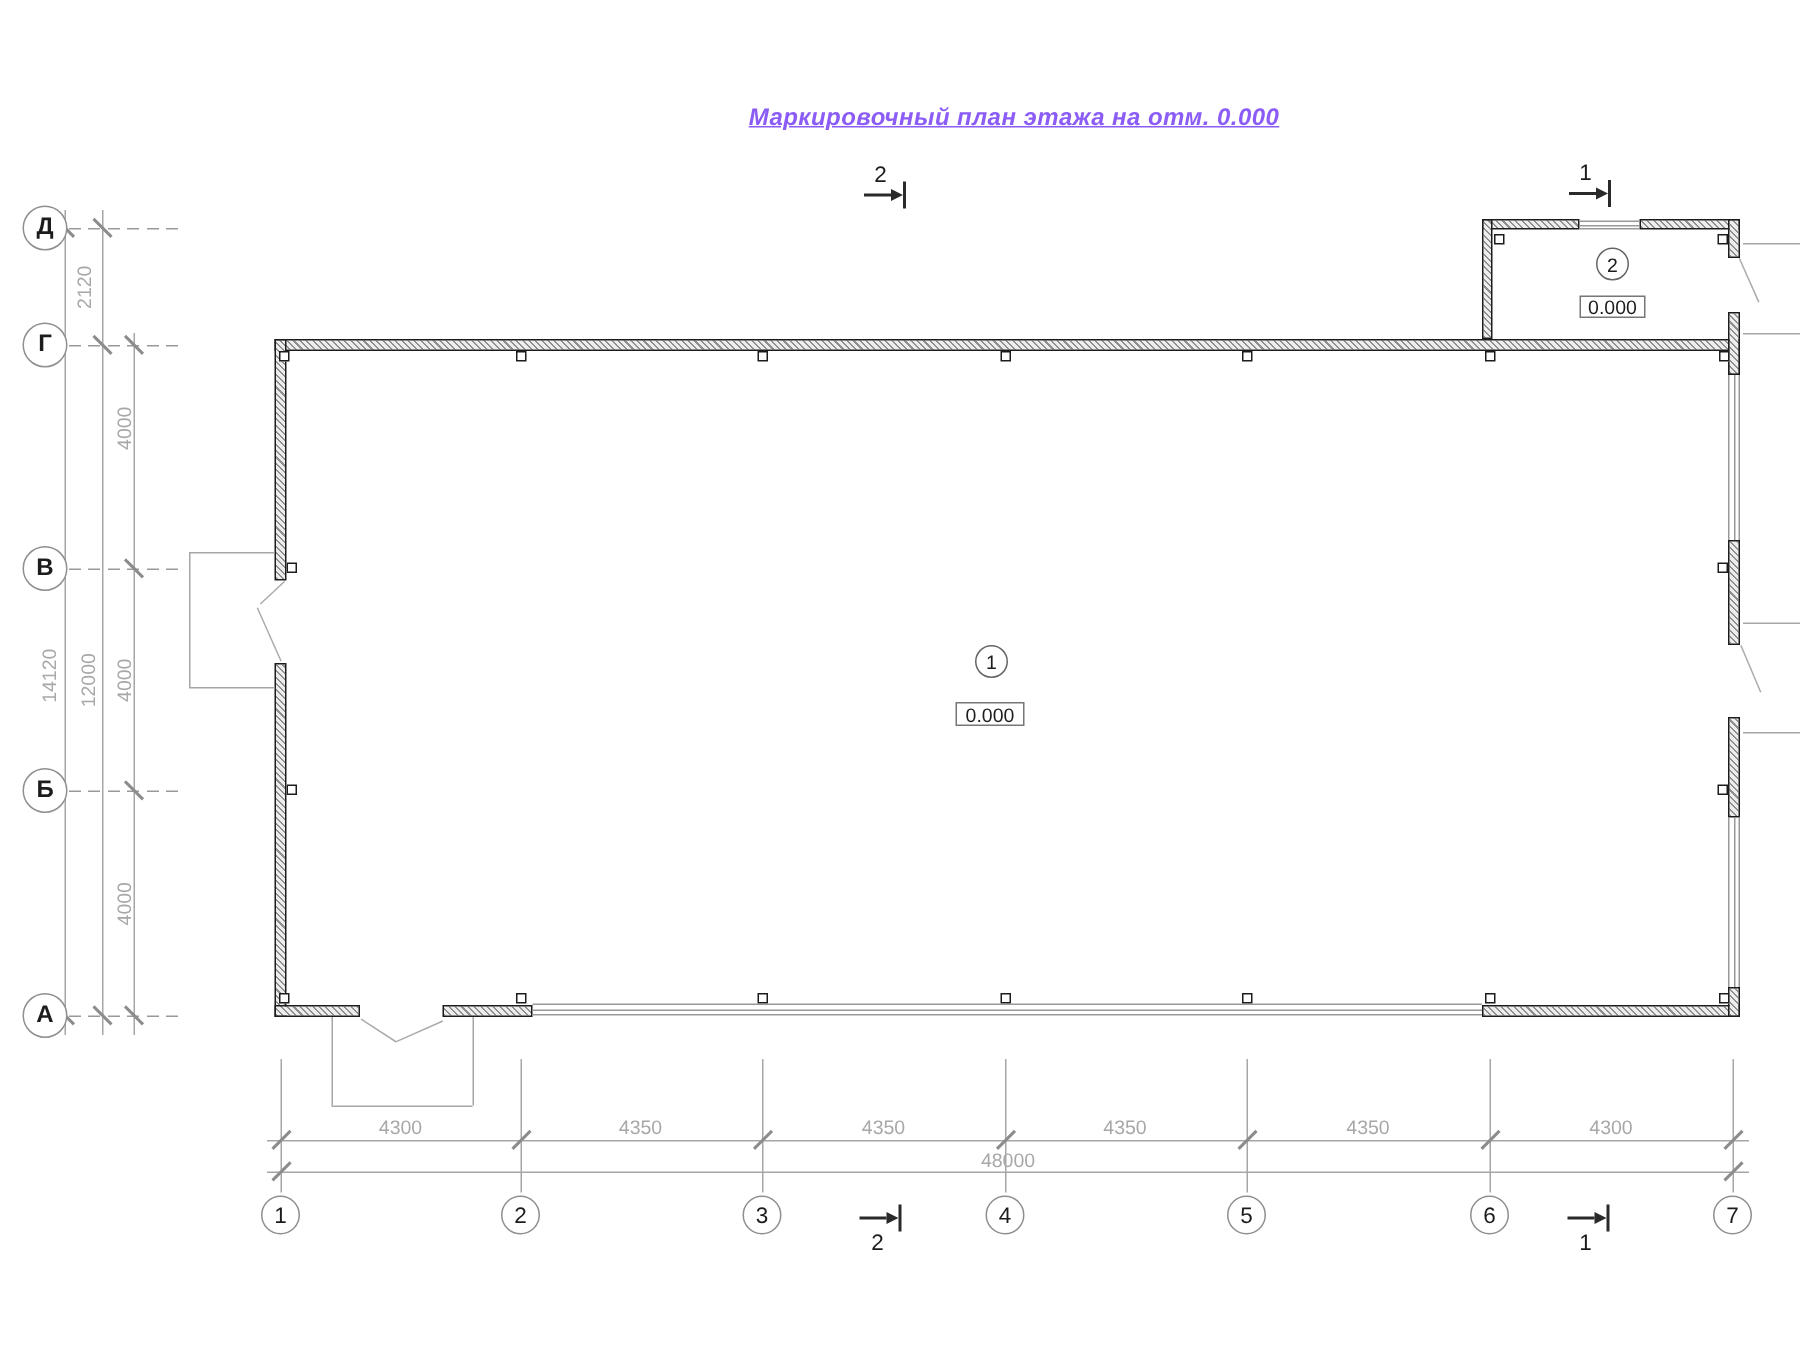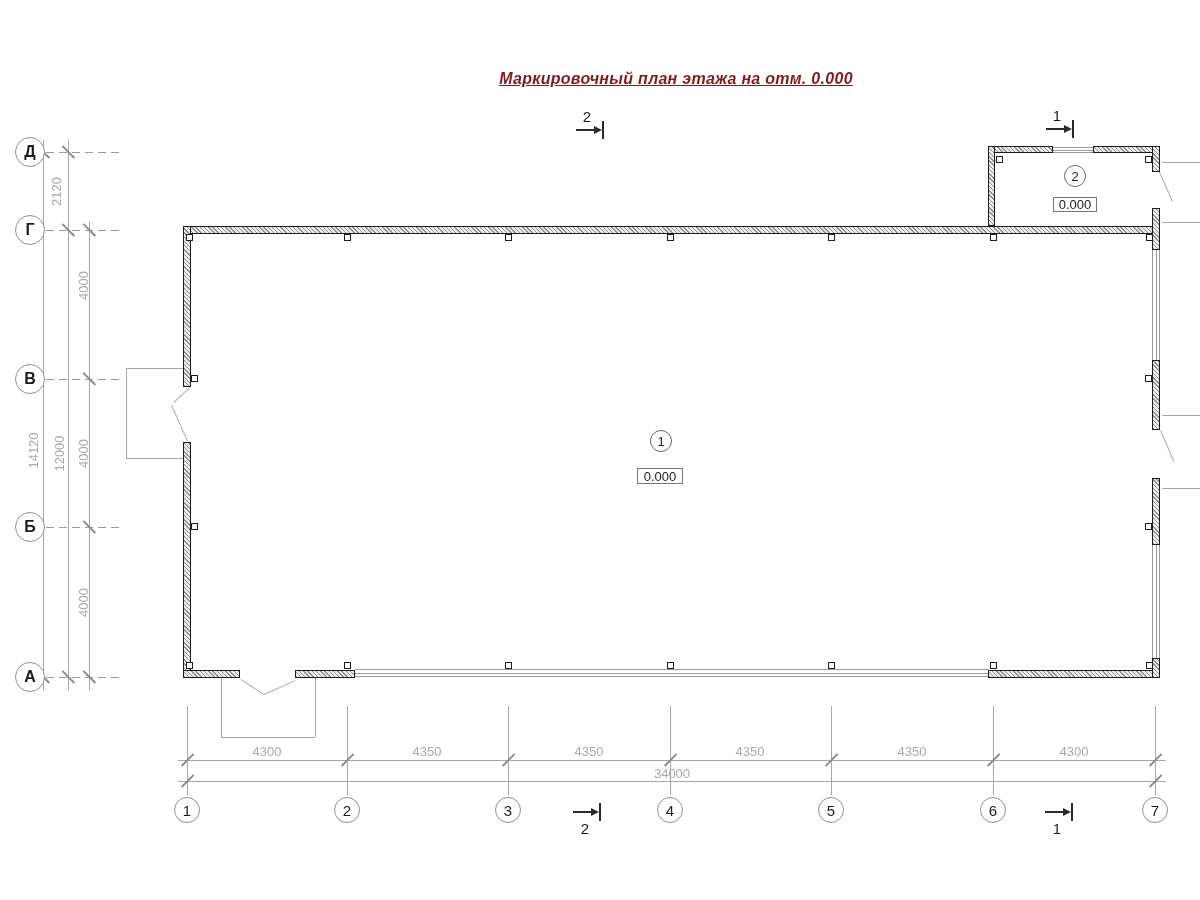--- a/index.html
+++ b/index.html
@@ -27,21 +27,21 @@
   .winv{position:absolute;box-sizing:border-box;border-left:1px solid #999;border-right:1px solid #999;
         background:linear-gradient(#999,#999) center/1px 100% no-repeat;}
   .swing{position:absolute;height:1px;background:#ababab;transform-origin:0 0;}
   .secline{position:absolute;height:2px;background:#2a2a2a;}
   .secbar{position:absolute;width:2px;height:18px;background:#2a2a2a;}
   .sechead{position:absolute;width:0;height:0;border-left:8px solid #2a2a2a;
            border-top:4px solid rgba(0,0,0,0);border-bottom:4px solid rgba(0,0,0,0);}
   .seclab{position:absolute;color:#1c1c1c;font-size:15px;width:16px;text-align:center;}
   .roombox{position:absolute;box-sizing:border-box;border:1px solid #777;background:#fff;color:#1c1c1c;
            font-size:13px;display:flex;align-items:center;justify-content:center;}
-  .title{position:absolute;left:420px;top:70px;width:512px;text-align:center;color:#7f1d1d;
+  .title{position:absolute;left:420px;top:70px;width:512px;text-align:center;color:#8b5cf6;
          font-style:italic;font-weight:600;font-size:16px;text-decoration:underline;letter-spacing:.3px;}
 </style>
 </head>
 <body>
 
 <div id="canvas">
 
   <div class="title">Маркировочный план этажа на отм. 0.000</div>
 
   <div class="wall" style="left:183px;top:226px;width:977px;height:8px;"></div>
@@ -149,21 +149,21 @@
   <div class="dimt rot" style="left:53px;top:447px;">4000</div>
   <div class="dimt rot" style="left:53px;top:596px;">4000</div>
   <div class="dimt rot" style="left:29px;top:447px;">12000</div>
   <div class="dimt rot" style="left:3px;top:444px;">14120</div>
   <div class="dimt" style="left:237px;top:745px;">4300</div>
   <div class="dimt" style="left:397px;top:745px;">4350</div>
   <div class="dimt" style="left:559px;top:745px;">4350</div>
   <div class="dimt" style="left:720px;top:745px;">4350</div>
   <div class="dimt" style="left:882px;top:745px;">4350</div>
   <div class="dimt" style="left:1044px;top:745px;">4300</div>
-  <div class="dimt" style="left:642px;top:767px;">34000</div>
+  <div class="dimt" style="left:642px;top:767px;">48000</div>
 
   <div class="circ big" style="left:15px;top:137px;">
       <span>Д</span>
     </div>
   <div class="circ big" style="left:15px;top:215px;">
       <span>Г</span>
     </div>
   <div class="circ big" style="left:15px;top:364px;">
       <span>В</span>
     </div>

